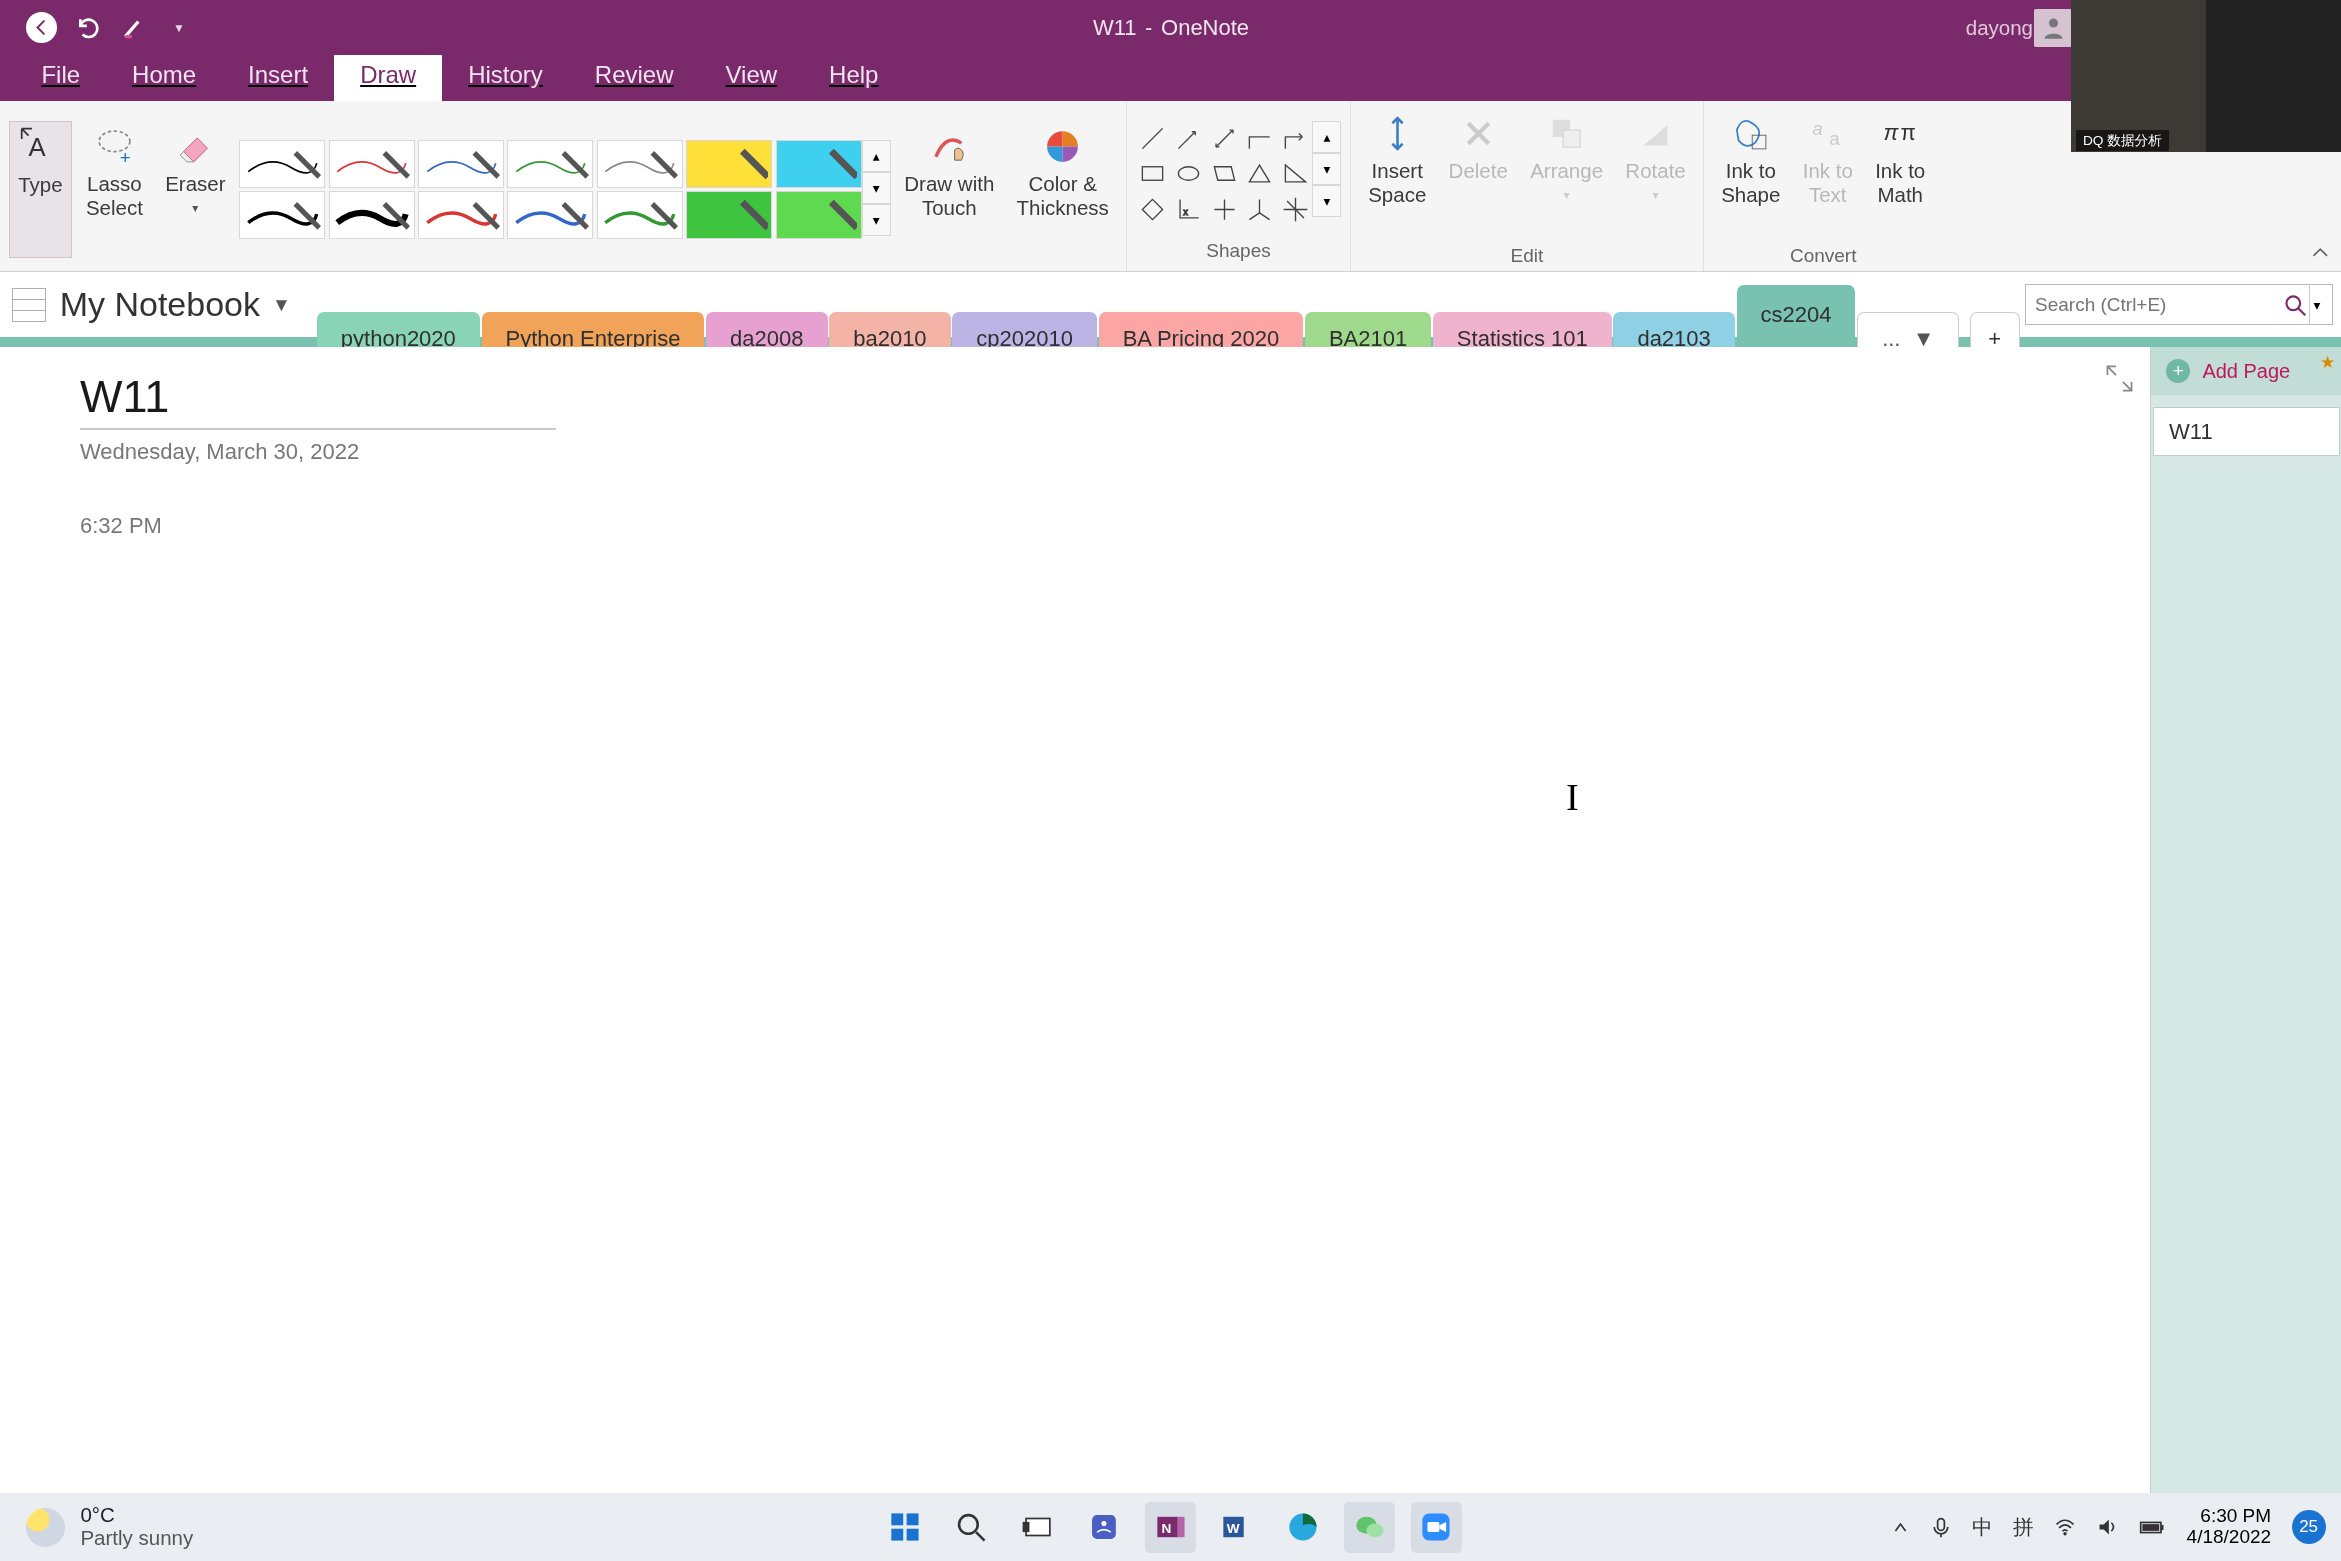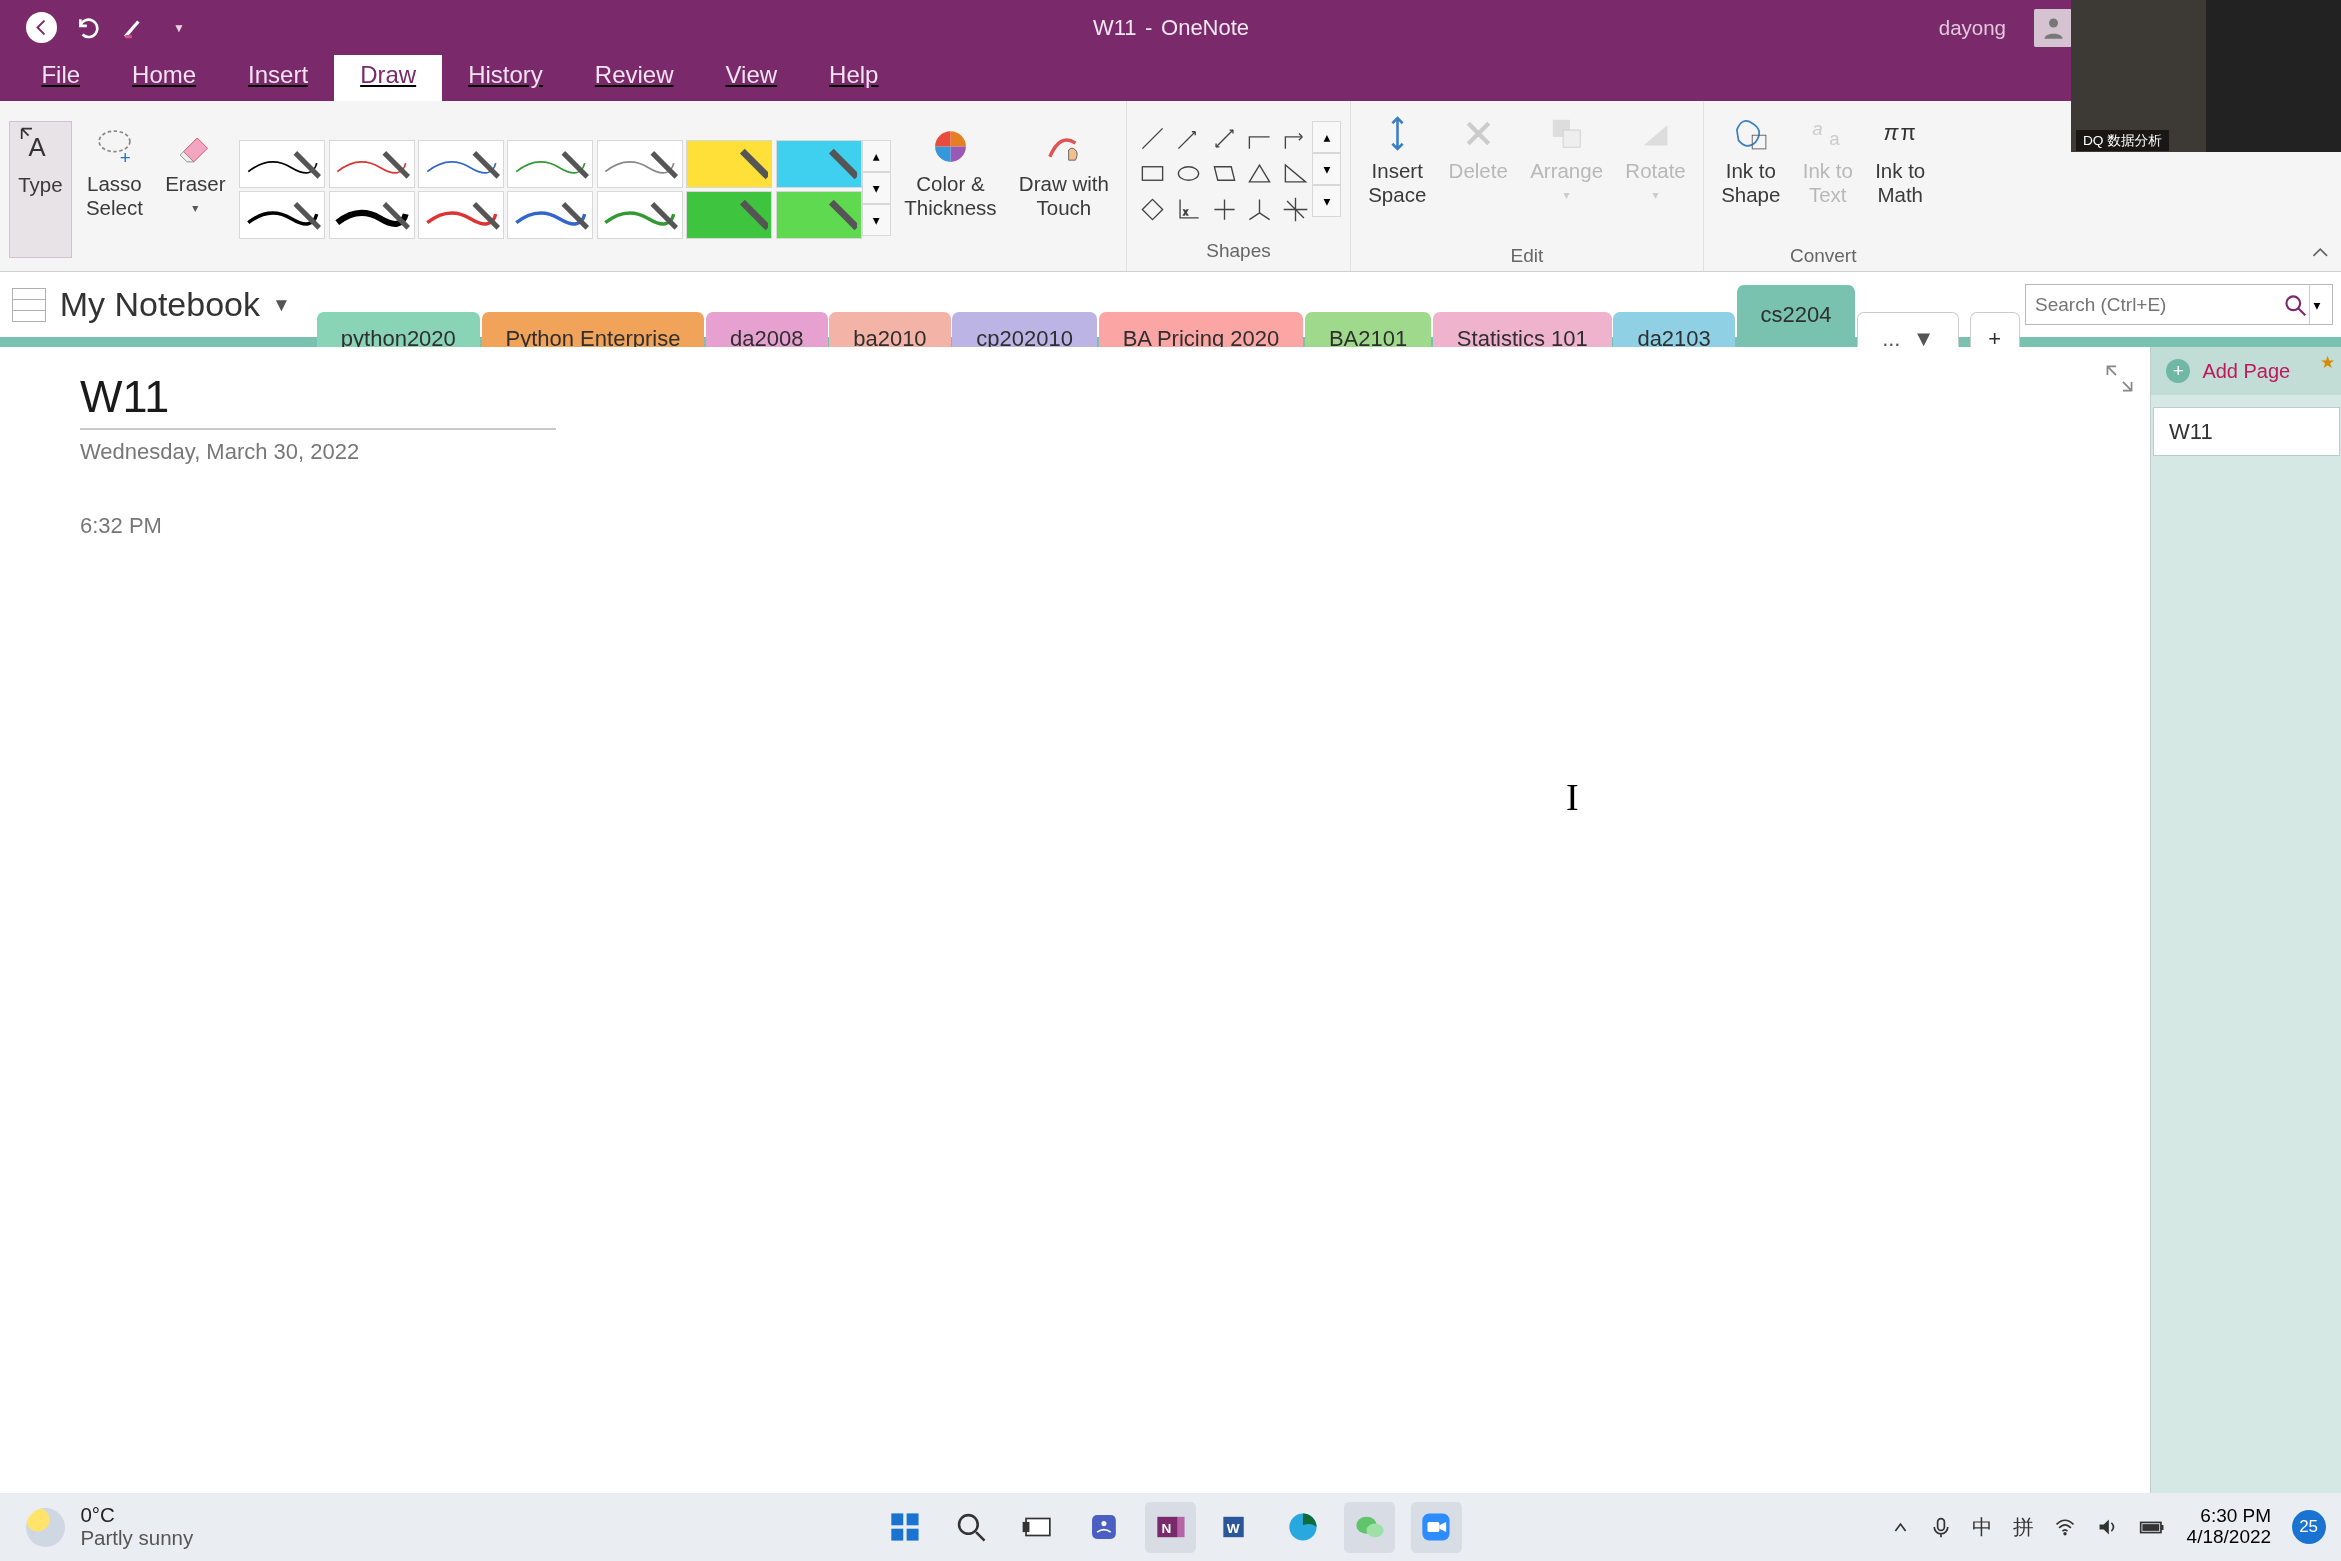--- a/index.html
+++ b/index.html
@@ -5,21 +5,21 @@
 * { margin: 0; padding: 0; box-sizing: border-box; font-family: "Segoe UI", Arial, sans-serif; }
 html, body { width: 2342px; height: 1561px; overflow: hidden; background: #fff; }
 
 
 .titlebar { height: 55px; background: #7a2a6a; display: flex; align-items: center; position: relative; }
 .titlebar .qat { display: flex; align-items: center; gap: 19px; padding-left: 26px; }
 .titlebar .qat .qbtn { width: 31px; height: 31px; display: flex; align-items: center; justify-content: center; border-radius: 50%; background: #fff; }
 .titlebar .qat .qbtn svg { width: 19px; height: 19px; }
 .titlebar .qat .qplain { width: 26px; height: 26px; display:flex; align-items:center; justify-content:center; }
 .titlebar .title { position: absolute; left: 50%; transform: translateX(-50%); color: #f2e6f0; font-size: 22px; display:flex; gap:8.6px;}
-.titlebar .right { position:absolute; right:270px; display:flex; align-items:center; gap:28px;}
+.titlebar .right { position:absolute; right:270px; display:flex; align-items:center; gap:1px;}
 .titlebar .user { color:#e0c9da; font-size:20.5px;}
 .titlebar .avatar { width:38px; height:38px; background:#d6c3d1; border-radius:1.7px; display:flex; align-items:center; justify-content:center;}
 .titlebar .avatar svg { width:27px; height:27px; fill:#777;}
 .camera-overlay { position:absolute; top:0; right:0; width:270px; height:152px; background:#2b2b2b; z-index:50; display:flex; }
 .camera-overlay .left{ width:50%; background:#3d3a35;}
 .camera-overlay .right{ width:50%; background:#222;}
 .camera-overlay .lbl { position:absolute; left:5.1px; top:130px; background:rgba(0,0,0,.6); color:#fff; font-size:13.7px; padding:1.7px 6.8px;}
 
 
 .ribbon-tabs { height: 46px; background: #7a2a6a; display:flex; align-items:flex-end; padding-left: 15.4px; gap: 0; text-decoration: underline; }
@@ -278,39 +278,39 @@
         </div>
         <div class="gal-side">
           <div class="sbtn">▴</div>
           <div class="sbtn">▾</div>
           <div class="sbtn">▾</div>
         </div>
       </div>
       <div class="vbtn">
         <div class="icon">
             <svg viewBox="0 0 48 48">
+              <path d="M8 36 Q20 8 38 20" stroke="#d55" stroke-width="4" fill="none"></path>
+              <path d="M30 28 Q34 24 38 28 Q42 32 38 40 L30 40 Z" fill="#f0c090" stroke="#555"></path>
+            </svg>
+          </div>
+        <div class="txt" style="white-space:pre-line">Draw with
+Touch</div>
+      </div>
+      <div class="vbtn">
+        <div class="icon">
+            <svg viewBox="0 0 48 48">
               <circle cx="24" cy="24" r="18" fill="none"></circle>
               <path d="M24 6 A18 18 0 0 1 42 24 L24 24 Z" fill="#e67e22"></path>
               <path d="M42 24 A18 18 0 0 1 24 42 L24 24 Z" fill="#9b59b6"></path>
               <path d="M24 42 A18 18 0 0 1 6 24 L24 24 Z" fill="#3498db"></path>
               <path d="M6 24 A18 18 0 0 1 24 6 L24 24 Z" fill="#e74c3c"></path>
             </svg>
           </div>
         <div class="txt" style="white-space:pre-line">Color &amp;
 Thickness</div>
-      </div>
-      <div class="vbtn">
-        <div class="icon">
-            <svg viewBox="0 0 48 48">
-              <path d="M8 36 Q20 8 38 20" stroke="#d55" stroke-width="4" fill="none"></path>
-              <path d="M30 28 Q34 24 38 28 Q42 32 38 40 L30 40 Z" fill="#f0c090" stroke="#555"></path>
-            </svg>
-          </div>
-        <div class="txt" style="white-space:pre-line">Draw with
-Touch</div>
       </div>
     </div>
   </div>
 
   <div class="group">
     <div class="content">
       <div style="display:flex;">
         <div class="shape-gallery">
           <div class="shape-row">
             <div class="shape-cell">

